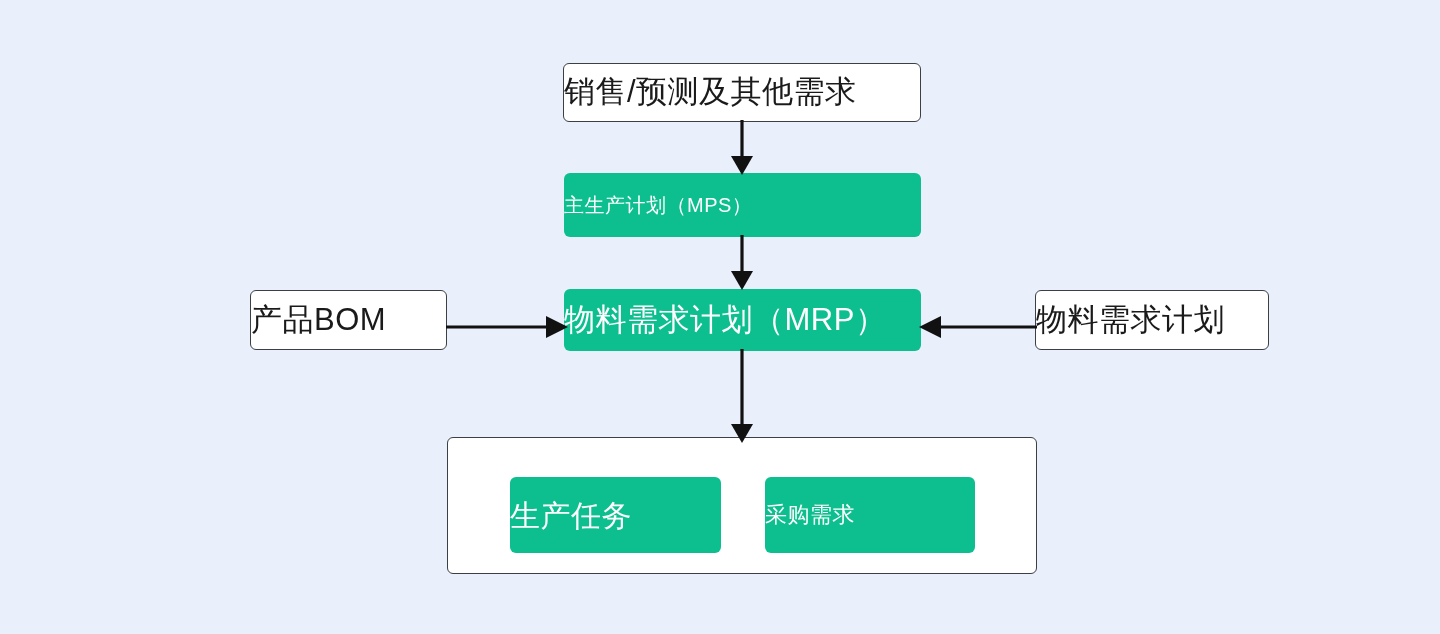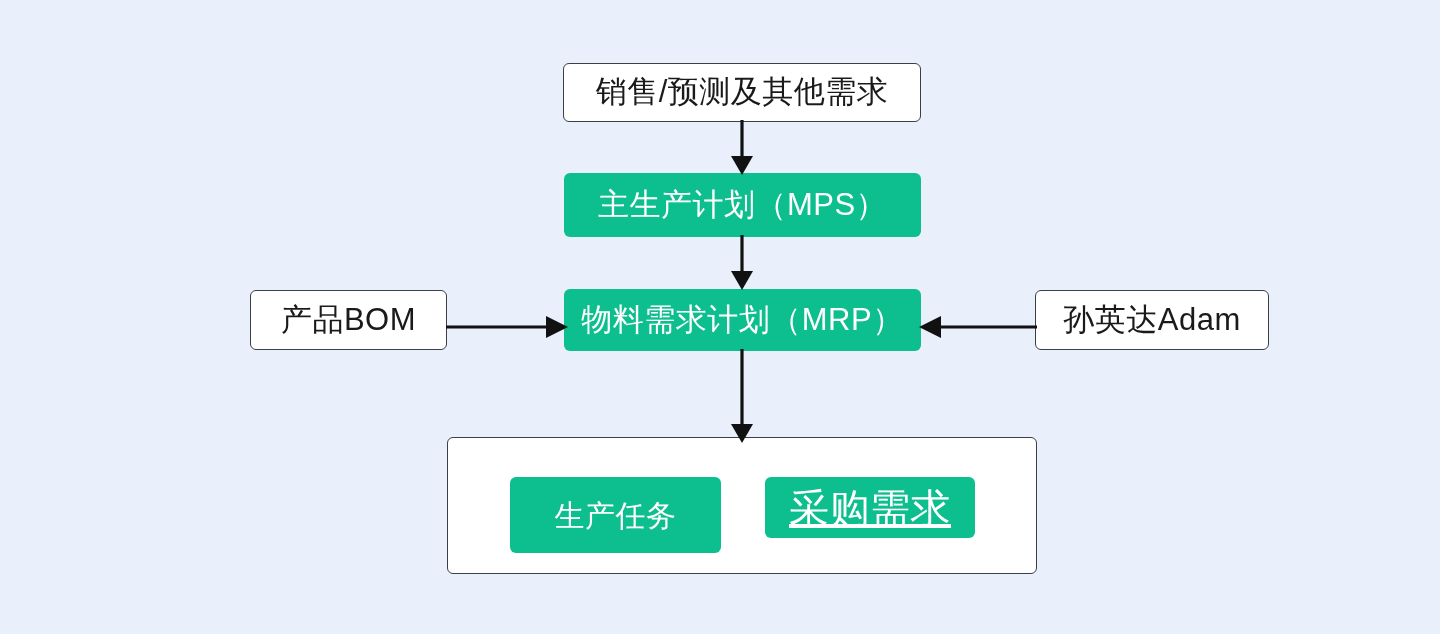--- a/index.html
+++ b/index.html
@@ -13,21 +13,21 @@
     position:relative;
     width:1440px; height:634px;
     background:#e9f0fb;
   }
 
   
   .node {
     position:absolute;
     display:flex;
     align-items:center;
-    justify-content:center;
+    justify-content:flex-start;
     text-align:center;
     line-height:1.1;
     white-space:nowrap;
   }
   .node-white {
     background:#ffffff;
     border:1.6px solid #3c4043;
     border-radius:6px;
     color:#1a1a1a;
     box-shadow:0 0 0 0 rgba(0,0,0,0);
@@ -38,27 +38,27 @@
     color:#ffffff;
   }
   .node-container {
     background:#ffffff;
     border:1.6px solid #3c4043;
     border-radius:6px;
   }
 
   
   #n-demand      { left:563px;  top:63px;  width:358px; height:59px; font-size:31px; letter-spacing:.5px; }
-  #n-mps         { left:564px;  top:173px; width:357px; height:64px; font-size:31px; letter-spacing:.5px; }
+  #n-mps         { left:564px;  top:173px; width:357px; height:64px; font-size:20px; letter-spacing:.5px; }
   #n-mrp         { left:564px;  top:289px; width:357px; height:62px; font-size:31px; letter-spacing:.5px; }
   #n-bom         { left:250px;  top:290px; width:197px; height:60px; font-size:31px; letter-spacing:.5px; }
   #n-stock       { left:1035px; top:290px; width:234px; height:60px; font-size:31px; letter-spacing:.5px; }
   #n-outputs     { left:447px;  top:437px; width:590px; height:137px; }
   #n-prodtask    { left:510px;  top:477px; width:211px; height:76px; font-size:30px; letter-spacing:.5px; }
-  #n-purchase    { left:765px;  top:477px; width:210px; height:61px; font-size:40px; letter-spacing:.5px;text-decoration:underline; }
+  #n-purchase    { left:765px;  top:477px; width:210px; height:76px; font-size:22px; letter-spacing:.5px; }
 
   
   .edge { position:absolute; }
   .edge svg { display:block; overflow:visible; }
 
   #e-demand-mps  { left:725px; top:120px; }
   #e-mps-mrp     { left:725px; top:235px; }
   #e-bom-mrp     { left:446px; top:310px; }
   #e-stock-mrp   { left:919px; top:310px; }
   #e-mrp-out     { left:725px; top:349px; }
@@ -91,21 +91,21 @@
 
   <div class="node node-green" id="n-mrp">
     <span>物料需求计划（MRP）</span>
   </div>
 
   <div class="node node-white" id="n-bom">
     <span>产品BOM</span>
   </div>
 
   <div class="node node-white" id="n-stock">
-    <span>孙英达Adam</span>
+    <span>物料需求计划</span>
   </div>
 
   <div class="node node-container" id="n-outputs"></div>
 
   <div class="node node-green" id="n-prodtask">
     <span>生产任务</span>
   </div>
 
   <div class="node node-green" id="n-purchase">
     <span>采购需求</span>

